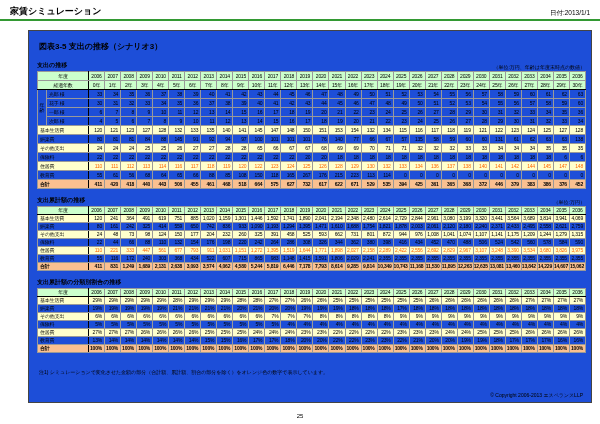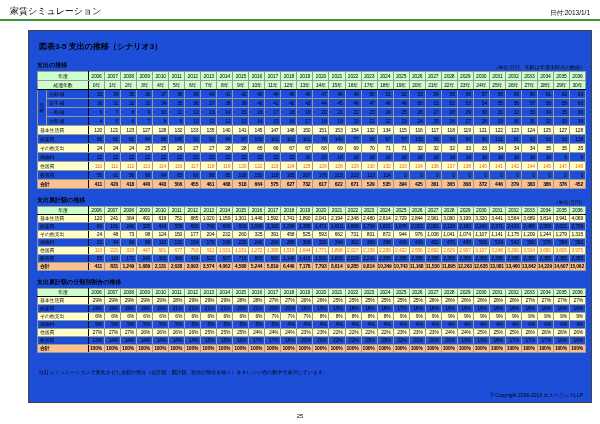--- a/index.html
+++ b/index.html
@@ -2,21 +2,21 @@
 <html><head>
 <meta charset="utf-8">
 <style>
   * { box-sizing: border-box; }
   html,body { margin:0; padding:0; }
   body {
     width:600px; height:424px; position:relative; background:#fff; color:#000;
     font-family:"Liberation Sans","DejaVu Sans",sans-serif; overflow:hidden;
   }
   .doc-header { position:absolute; top:5px; left:10px; right:10px; display:flex; justify-content:space-between; align-items:flex-end; }
-  .doc-title { font-size:9px; font-weight:normal; }
+  .doc-title { font-size:9px; font-weight:bold; }
   .doc-date { font-size:6.5px; }
   .header-rule { position:absolute; top:19px; left:0; width:600px; height:2px; background:#339933; }
   .content-box { position:absolute; left:28px; top:30px; width:564px; height:373px; border:1px solid #444; background:#1d4ed8; padding:6px 6px 0 8px; }
   .figure-title { font-size:8px; font-weight:bold; margin:4px 0 0 2px; }
   .section { margin-top:7px; }
   .section.first { margin-top:9px; }
   .section-head { display:flex; justify-content:space-between; align-items:flex-end; margin-bottom:1px; }
   .section-title { font-size:6px; font-weight:bold; }
   .unit { font-size:5px; }
   table { border-collapse:collapse; table-layout:fixed; width:549px; border:1.5px solid #000; }

